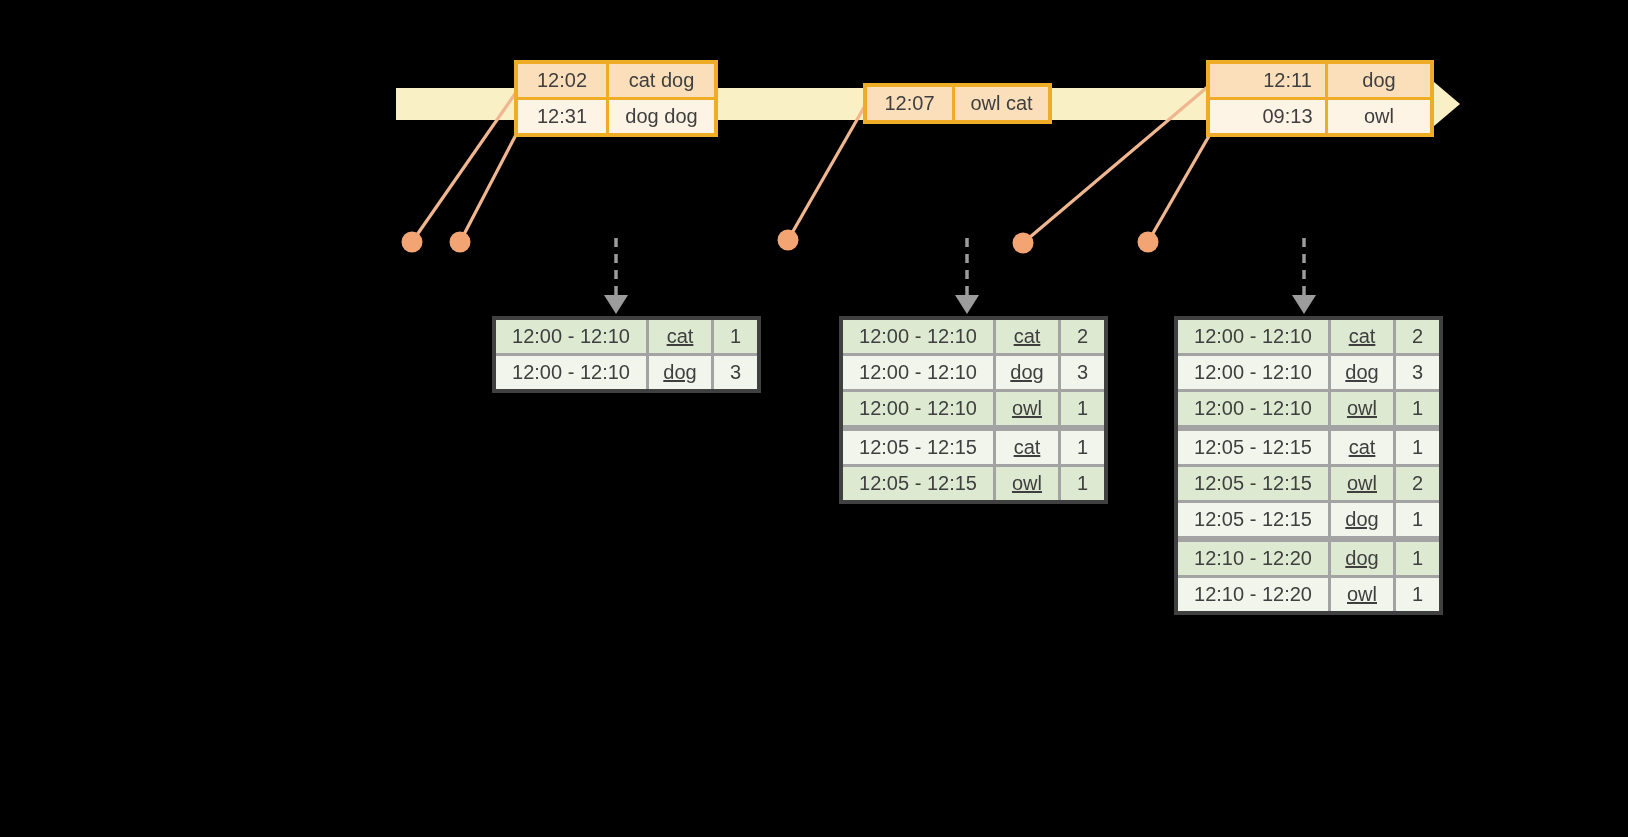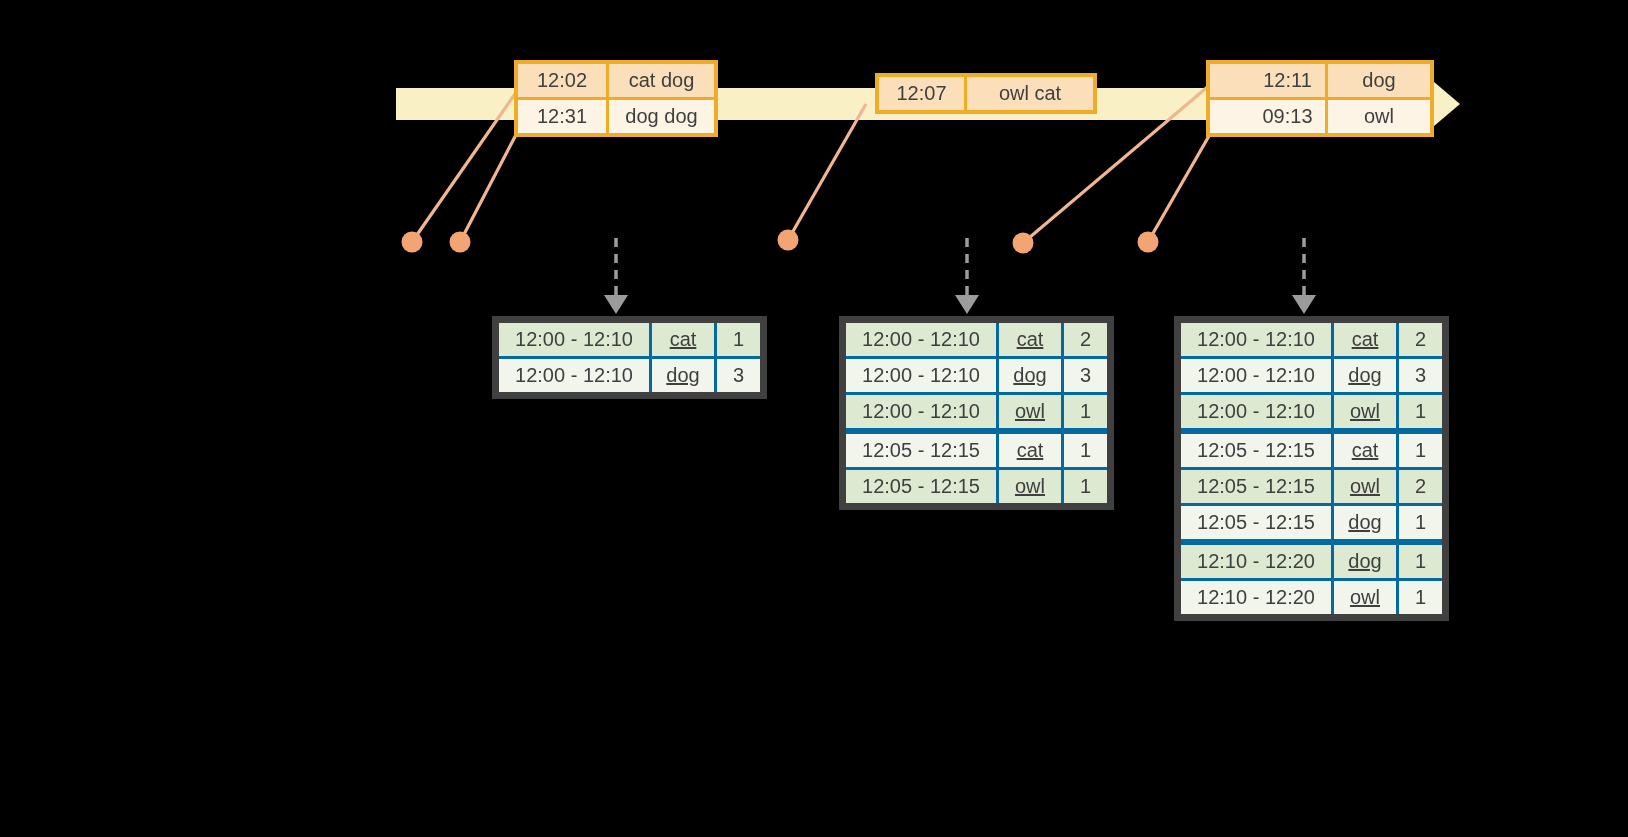--- a/index.html
+++ b/index.html
@@ -41,37 +41,37 @@
   
   .etable {
     background: #efad27;
     border: 4px solid #efad27;
   }
   .etable .drow:nth-child(odd)  .dcell { background: #fadfba; }
   .etable .drow:nth-child(even) .dcell { background: #fdf4e5; }
   .et-a .c-time  { width: 88px; }
   .et-a .c-words { width: 105px; }
   .et-b .c-time  { width: 85px; }
-  .et-b .c-words { width: 126px; }
+  .et-b .c-words { width: 93px; }
   .et-c .c-time  { width: 75px; padding-left: 40px; }
   .et-c .c-words { width: 102px; }
   
   .rtable {
-    background: #0369a1;
-    border: 7px solid #404040;
+    background: #a3a3a3;
+    border: 4px solid #404040;
   }
   .rtable .drow:nth-child(odd)  .dcell { background: #dde9d1; }
   .rtable .drow:nth-child(even) .dcell { background: #f1f5eb; }
   .rtable .c-window { width: 150px; }
   .rtable .c-word   { width: 62px; text-decoration: underline; }
   .rtable .c-count  { width: 43px; }
   .rtable .drow.group-start { margin-top: 3px; }
   
   #etable-0 { left: 514px; top: 60px; }
-  #etable-1 { left: 863px; top: 73px; margin-left: 12px; }
+  #etable-1 { left: 863px; top: 83px; }
   #etable-2 { left: 1206px; top: 60px; }
   #rtable-0 { left: 492px; top: 316px; }
   #rtable-1 { left: 839px; top: 316px; }
   #rtable-2 { left: 1174px; top: 316px; }
 </style>
 </head>
 <body>
 
 <div id="stage">
 

